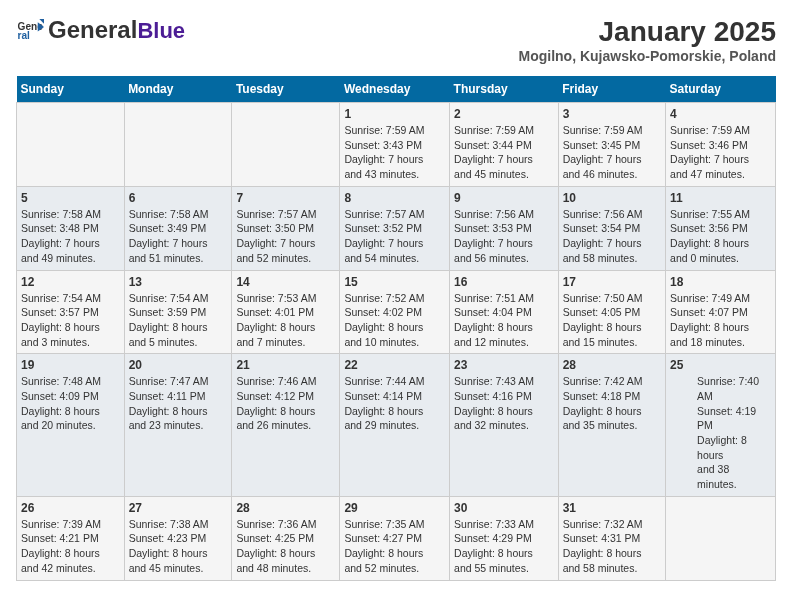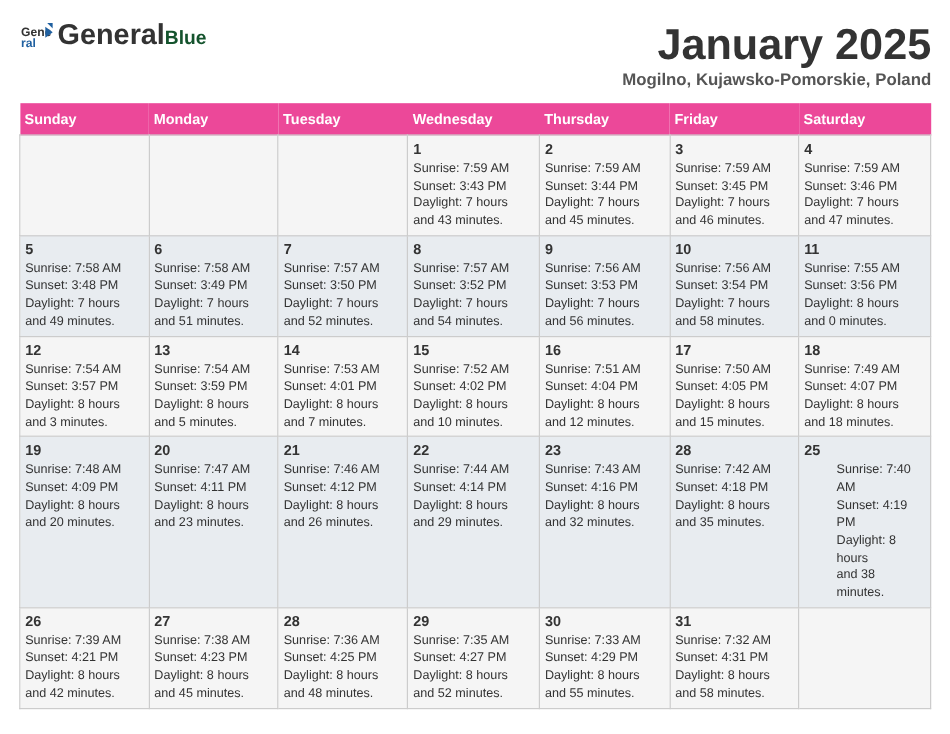--- a/index.html
+++ b/index.html
@@ -20,48 +20,48 @@
       display: flex;
       align-items: center;
       gap: 4px;
     }
     .logo-text-general {
       font-size: 24px;
       font-weight: bold;
       color: #333;
     }
     .logo-text-blue {
-      font-size: 16px;
-      font-weight: bold;
-      color: #14532d;
+      font-size: 22px;
+      font-weight: bold;
+      color: #4c1d95;
     }
     .logo-icon {
       width: 28px;
       height: 28px;
     }
     .title-block {
       text-align: right;
     }
     .title-block h1 {
-      font-size: 36px;
+      font-size: 28px;
       font-weight: bold;
       color: #333;
     }
     .title-block h2 {
       font-size: 14px;
       font-weight: bold;
       color: #555;
     }
     table {
       width: 100%;
       border-collapse: collapse;
       font-size: 11px;
     }
     thead tr th {
-      background-color: #ec4899;
+      background-color: #0369a1;
       color: #fff;
       padding: 6px 4px;
       text-align: left;
       font-size: 12px;
       font-weight: bold;
     }
     tbody tr td {
       border: 1px solid #ccc;
       vertical-align: top;
       padding: 4px;

